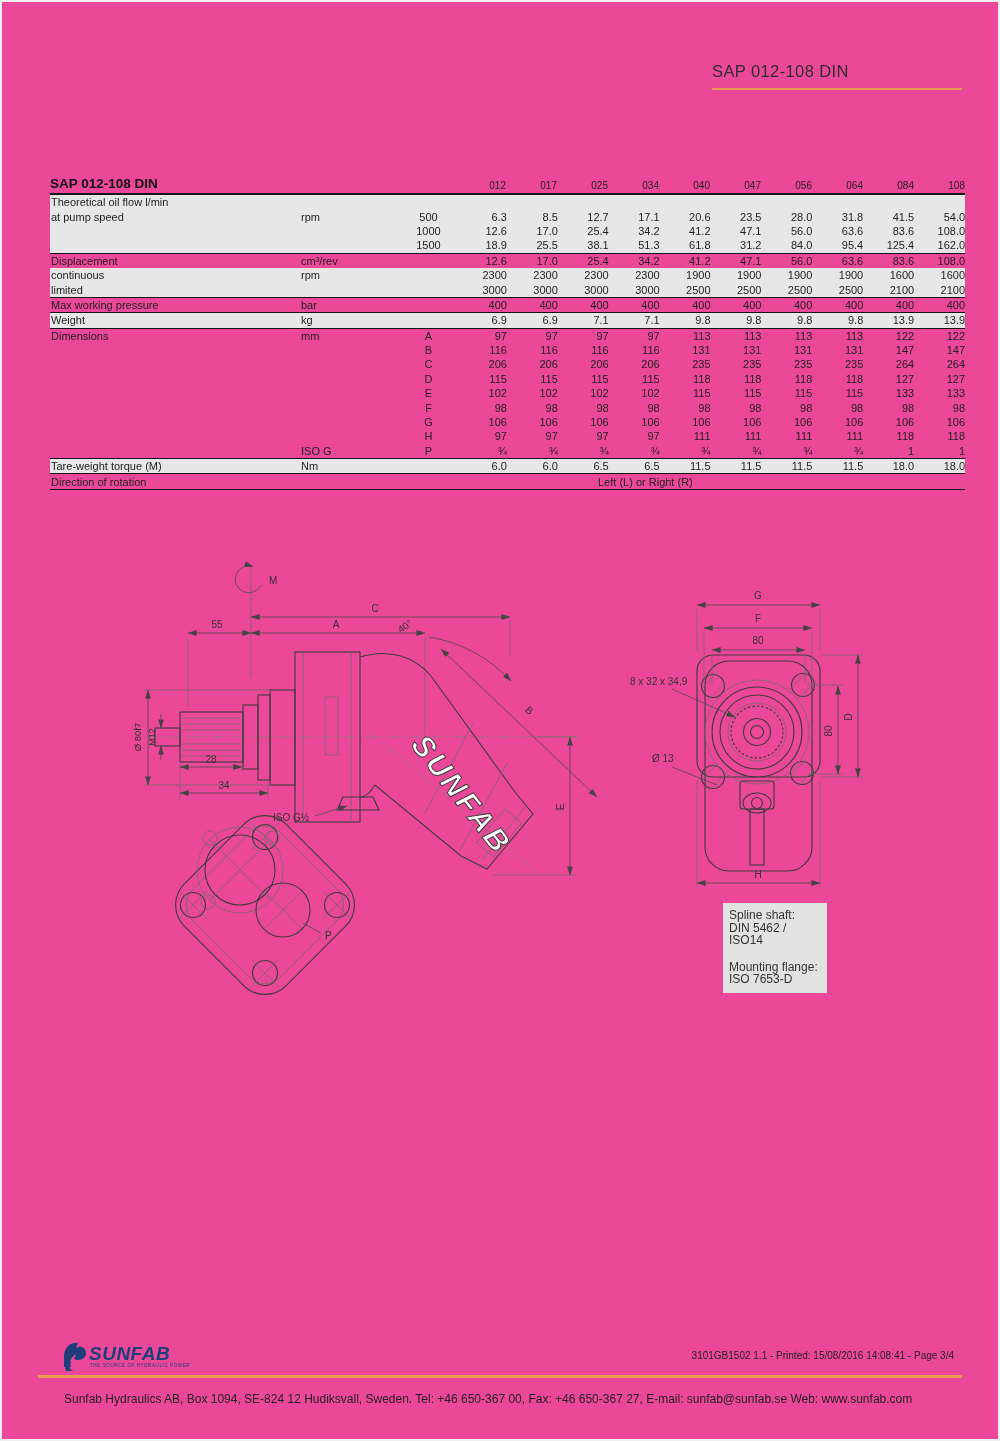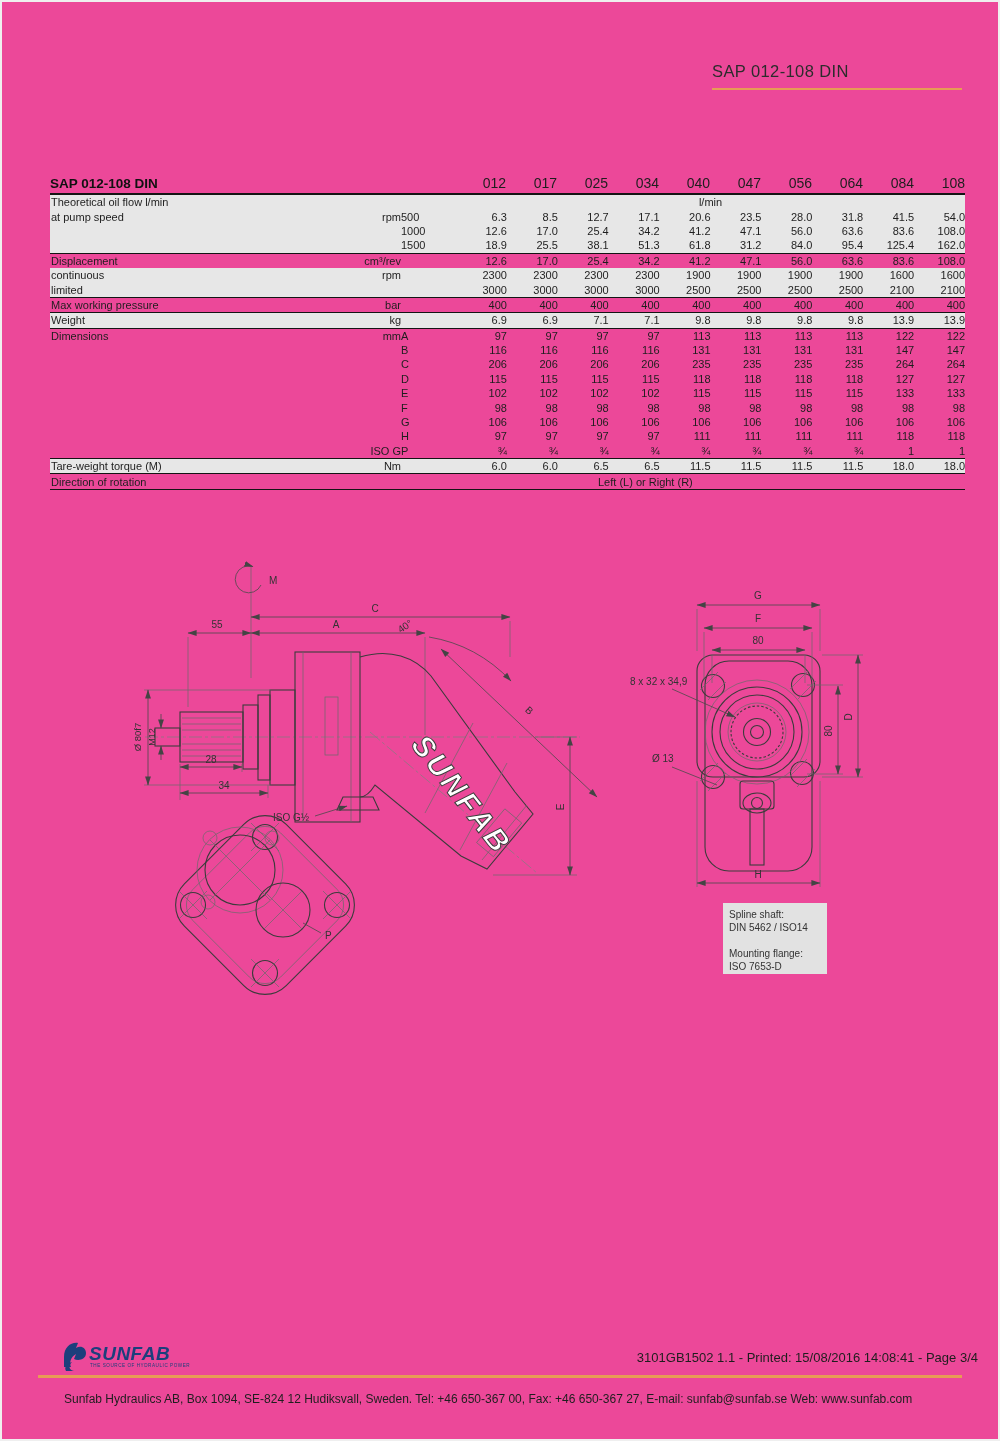--- a/index.html
+++ b/index.html
@@ -9,46 +9,46 @@
     overflow:hidden;box-shadow:inset 0 0 0 2px #efefef;
   }
   
   .doc-title{position:absolute;left:712px;top:62px;font-size:16.5px;color:#2c2c2c;letter-spacing:.4px;}
   .hline{position:absolute;left:712px;top:88px;width:250px;height:2px;}
   
   .spec-table{position:absolute;left:50px;top:170px;width:915px;font-size:11px;color:#1e1e1e;}
   .title-row{display:flex;align-items:flex-end;height:21px;padding-bottom:2px;border-bottom:2px solid #141414;}
   .t-title{width:405px;font-weight:bold;font-size:13.5px;color:#111;}
   .t-models{flex:1;display:flex;}
-  .t-models .c-val{font-size:14px;}
+  .t-models .c-val{font-size:10px;}
   .trow{display:flex;align-items:center;height:14.4px;}
   .shaded{background:#e7e7e7;}
   .bt{border-top:1.5px solid #141414;}
   .bb{border-bottom:1.5px solid #141414;gap:44px;}
   .c-label{width:250px;padding-left:1px;white-space:nowrap;}
-  .c-unit{width:100px;text-align:right;white-space:nowrap;}
-  .c-sub{width:55px;text-align:left;}
+  .c-unit{width:100px;text-align:left;white-space:nowrap;}
+  .c-sub{width:55px;text-align:center;}
   .c-val{flex:1;text-align:right;}
   .c-note{flex:1;text-align:center;}
   .c-span{flex:1;text-align:left;padding-left:10px;}
   
   .dwg{position:absolute;}
   .ln{stroke:#3c3c3c;stroke-width:1.1;fill:none;}
   .thin{stroke:#6a6a6a;stroke-width:.7;fill:none;}
   .dim{stroke:#4a4a4a;stroke-width:.8;fill:none;}
   .cl{stroke:#808080;stroke-width:.7;stroke-dasharray:13 3 3 3;fill:none;}
   .dtxt{font-family:"Liberation Sans",sans-serif;font-size:10px;fill:#333;}
   .brandtxt{font-family:"Liberation Sans",sans-serif;font-weight:bold;font-style:italic;
             font-size:30px;fill:#ffffff;stroke:#3c3c3c;stroke-width:1;letter-spacing:3px;}
   .note-box{position:absolute;left:723px;top:903px;width:92px;background:#e2e2e2;
-            padding:6px 6px 1px 6px;font-size:10px;line-height:12.5px;color:#333;}
+            padding:6px 6px 7px 6px;font-size:12px;line-height:12.5px;color:#333;}
   .note-box .gap{margin-top:14px;}
   
   .footer-logo{position:absolute;left:62px;top:1340px;width:140px;height:38px;}
-  .doc-info{position:absolute;right:22px;top:1350px;font-size:13px;color:#1e1e1e;}
+  .doc-info{position:absolute;right:46px;top:1350px;font-size:10px;color:#1e1e1e;}
   .footer-line{position:absolute;left:38px;top:1375px;width:924px;height:3px;}
   .address{position:absolute;left:64px;top:1392px;font-size:12px;color:#1e1e1e;white-space:nowrap;}
 </style>
 </head>
 <body>
 
 <div class="page">
 
   <div class="doc-title">SAP 012-108 DIN</div>
   <div class="hline" style="background:#E79C55;"></div>
@@ -67,21 +67,20 @@
           <div class="c-val">064</div>
           <div class="c-val">084</div>
           <div class="c-val">108</div>
         </div>
     </div>
     <div>
         <div class="trow shaded">
           <div class="c-label">Theoretical oil flow l/min</div>
           <div class="c-unit"></div>
           <div class="c-sub"></div>
-          <div class="c-note">l/min</div>
         </div>
         <div class="trow shaded">
           <div class="c-label">at pump speed</div>
           <div class="c-unit">rpm</div>
           <div class="c-sub">500</div>
           <div class="c-val">6.3</div>
           <div class="c-val">8.5</div>
           <div class="c-val">12.7</div>
           <div class="c-val">17.1</div>
           <div class="c-val">20.6</div>

